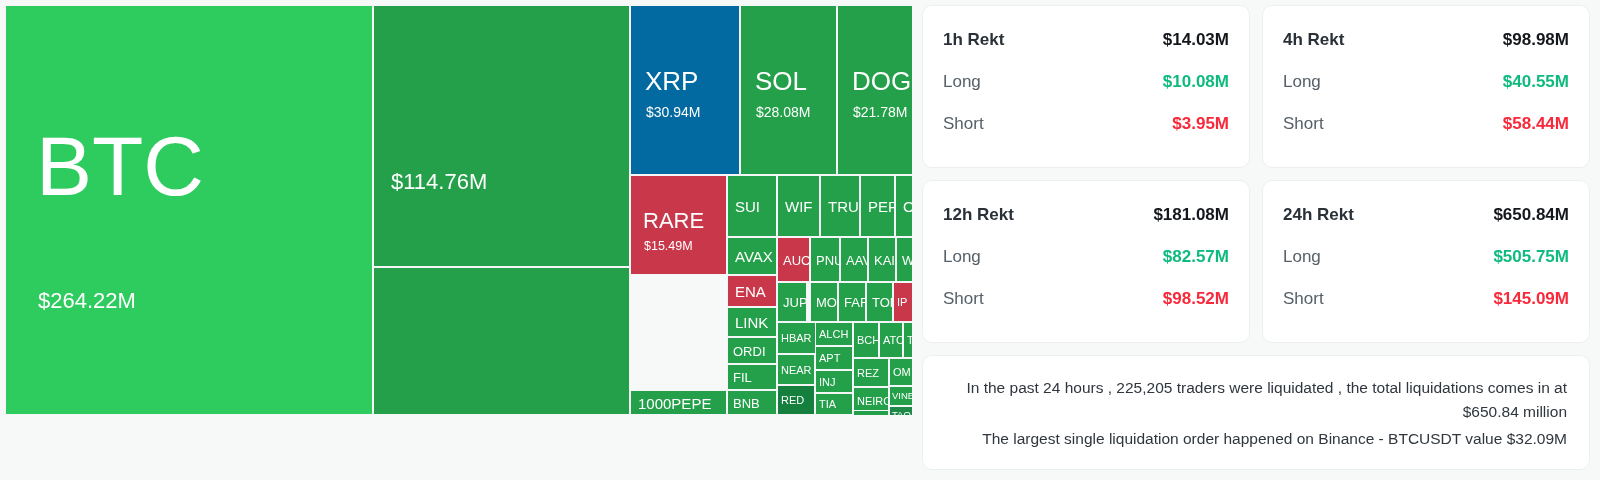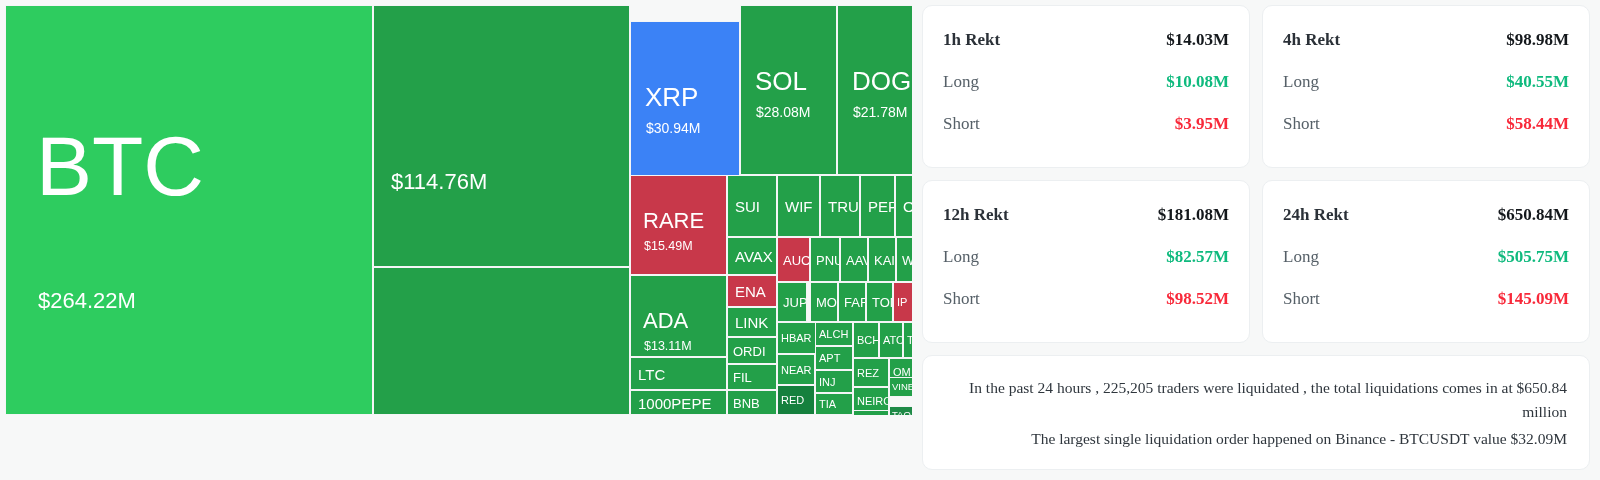--- a/index.html
+++ b/index.html
@@ -72,21 +72,20 @@
   .tile.sz-tiny .tname { font-size: 11px; left: 3px; top: 50%; transform: translateY(-50%); }
   .tile.sz-micro .tname { font-size: 9.5px; left: 2px; top: 50%; transform: translateY(-50%); }
 
   
   #right-col {
     position: absolute;
     left: 922px;
     top: 5px;
     width: 668px;
     height: 470px;
-    font-family: Liberation Serif, serif;
   }
   #stat-grid {
     position: absolute;
     left: 0; top: 0;
     width: 668px;
     display: flex;
     flex-wrap: wrap;
     gap: 12px;
   }
   .stat-card {
@@ -154,43 +153,36 @@
 
   <div id="treemap-panel">
       <div class="tile sz-xxl" style="left: 0px; top: 0px; width: 368px; height: 410px; background: rgb(46, 204, 95);">
         <span class="tname">BTC</span>
         <span class="tval">$264.22M</span>
       </div>
       <div class="tile sz-xl" style="left: 368px; top: 0px; width: 257px; height: 262px; background: rgb(35, 160, 73);">
         <span class="tval">$114.76M</span>
       </div>
       <div class="tile sz-lg" style="left: 368px; top: 262px; width: 257px; height: 148px; background: rgb(35, 160, 73);"></div>
-      <div class="tile sz-md" style="left: 625px; top: 16px; width: 110px; height: 170px; background: #3b82f6;">
+      <div class="tile sz-md" style="left: 625px; top: 0px; width: 110px; height: 170px; background: #0369a1;">
         <span class="tname">XRP</span>
         <span class="tval">$30.94M</span>
       </div>
       <div class="tile sz-md" style="left: 735px; top: 0px; width: 97px; height: 170px; background: rgb(35, 160, 73);">
         <span class="tname">SOL</span>
         <span class="tval">$28.08M</span>
       </div>
       <div class="tile sz-md" style="left: 832px; top: 0px; width: 90px; height: 170px; background: rgb(35, 160, 73);">
         <span class="tname">DOGE</span>
         <span class="tval">$21.78M</span>
       </div>
       <div class="tile sz-sm" style="left: 625px; top: 170px; width: 97px; height: 100px; background: rgb(200, 56, 74);">
         <span class="tname">RARE</span>
         <span class="tval">$15.49M</span>
       </div>
-      <div class="tile sz-sm" style="left: 625px; top: 270px; width: 97px; height: 82px; background: rgb(35, 160, 73);">
-        <span class="tname">ADA</span>
-        <span class="tval">$13.11M</span>
-      </div>
-      <div class="tile sz-xs" style="left: 625px; top: 352px; width: 97px; height: 33px; background: rgb(35, 160, 73);">
-        <span class="tname">LTC</span>
-      </div>
       <div class="tile sz-xs" style="left: 625px; top: 385px; width: 97px; height: 25px; background: rgb(35, 160, 73); padding-left: 36px;">
         <span class="tname">1000PEPE</span>
       </div>
       <div class="tile sz-xs" style="left: 722px; top: 170px; width: 50px; height: 62px; background: rgb(35, 160, 73);">
         <span class="tname">SUI</span>
       </div>
       <div class="tile sz-xs" style="left: 722px; top: 232px; width: 50px; height: 38px; background: rgb(35, 160, 73);">
         <span class="tname">AVAX</span>
       </div>
       <div class="tile sz-xs" style="left: 722px; top: 270px; width: 50px; height: 32px; background: rgb(200, 56, 74);">
@@ -285,21 +277,21 @@
       </div>
       <div class="tile sz-tiny" style="left: 848px; top: 382px; width: 36px; height: 28px; background: rgb(35, 160, 73);">
         <span class="tname">NEIRO</span>
       </div>
       <div class="tile sz-micro" style="left: 848px; top: 405px; width: 36px; height: 19px; background: rgb(35, 160, 73);">
         <span class="tname">GALA</span>
       </div>
       <div class="tile sz-tiny" style="left: 884px; top: 353px; width: 38px; height: 28px; background: rgb(35, 160, 73);">
         <span class="tname">OM</span>
       </div>
-      <div class="tile sz-micro" style="left: 884px; top: 372px; width: 38px; height: 20px; background: rgb(35, 160, 73); padding-left: 20px;">
+      <div class="tile sz-micro" style="left: 884px; top: 381px; width: 38px; height: 20px; background: rgb(35, 160, 73); padding-left: 20px;">
         <span class="tname">VINE</span>
       </div>
       <div class="tile sz-micro" style="left: 884px; top: 401px; width: 38px; height: 18px; background: rgb(31, 138, 71);">
         <span class="tname">TAO</span>
       </div>
     </div>
 
   <div id="right-col">
 
     <div id="stat-grid">

